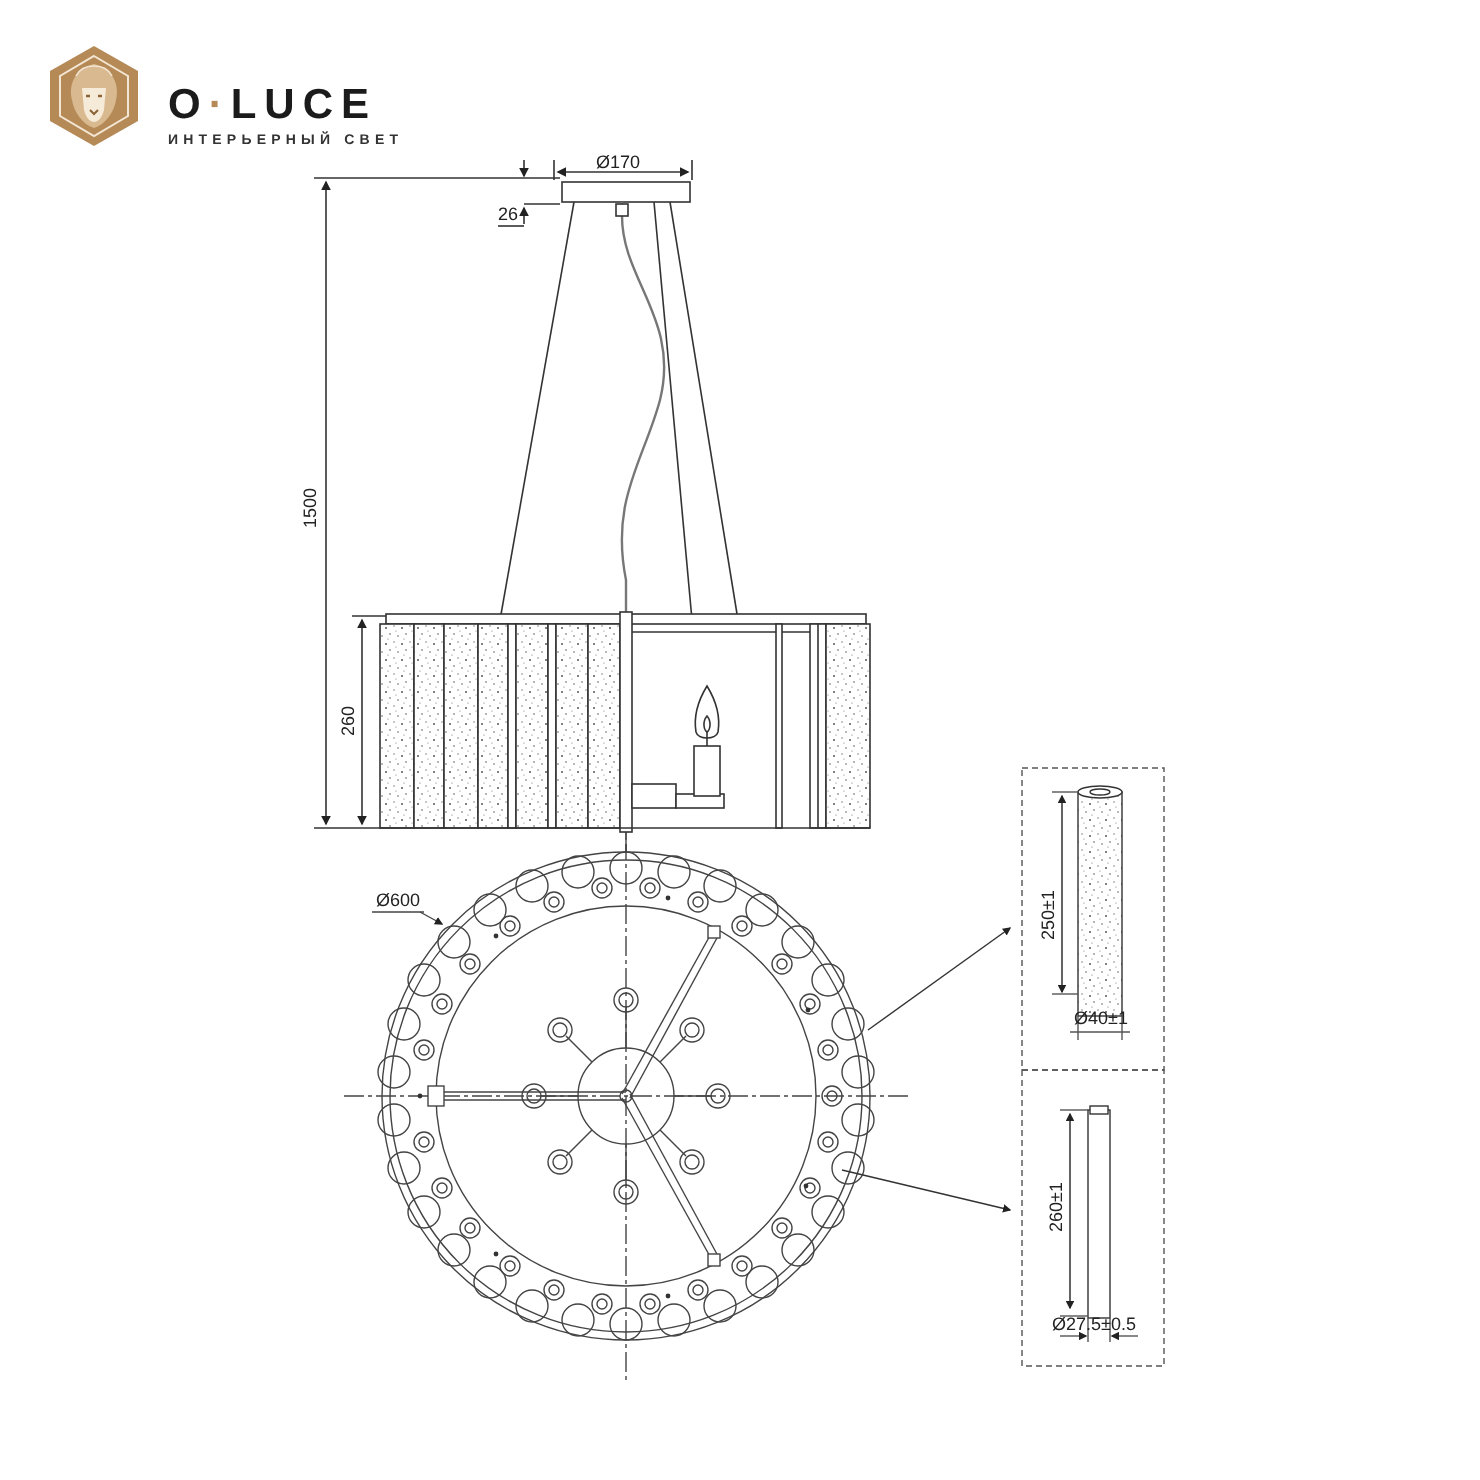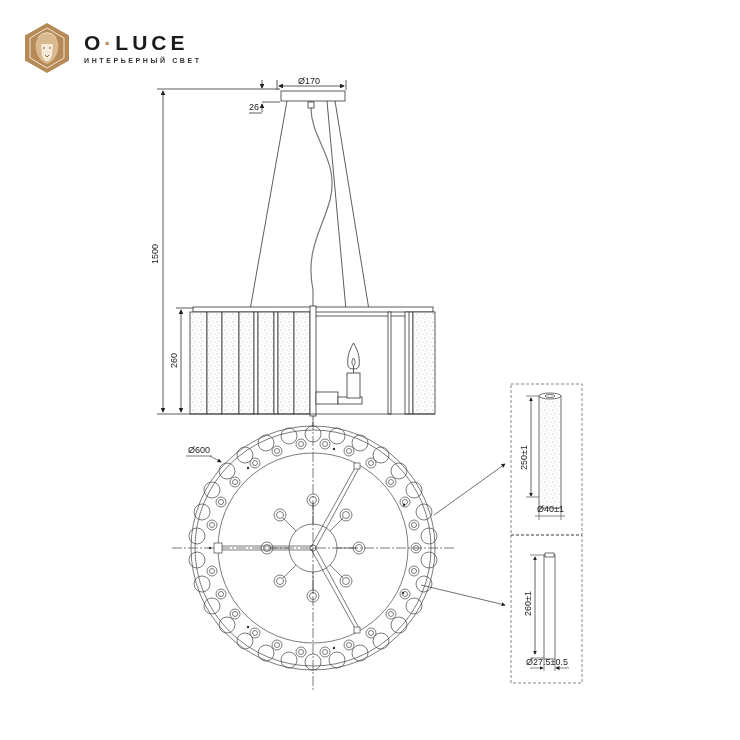--- a/index.html
+++ b/index.html
@@ -1,17 +1,17 @@
 <!DOCTYPE html>
 <html><head>
 <meta charset="utf-8">
 <style>
   html, body { margin:0; padding:0; background:#ffffff; }
   body { width:740px; height:740px; position:relative; overflow:hidden; font-family:"Liberation Sans", sans-serif; }
-  .logo { position:absolute; left:24px; top:22px; display:flex; align-items:center; }
+  .logo { position:absolute; left:24px; top:22px; display:flex; align-items:flex-end; }
   .logo-mark { width:46px; height:52px; }
   .brand { margin-left:14px; }
   .brand-name { font-family:"Liberation Sans", sans-serif; font-weight:bold; font-size:21px; letter-spacing:4px; color:#1b1b1b; line-height:22px; }
   .brand-name .dot { color:#b58a57; }
   .brand-sub { font-family:"Liberation Sans", sans-serif; font-size:7px; letter-spacing:2.6px; color:#333; margin-top:3px; font-weight:bold; }
   svg.drawing { position:absolute; left:0; top:0; }
   .dim { font-family:"Liberation Sans", sans-serif; font-size:9px; fill:#222; }
 </style>
 </head>
 <body>

